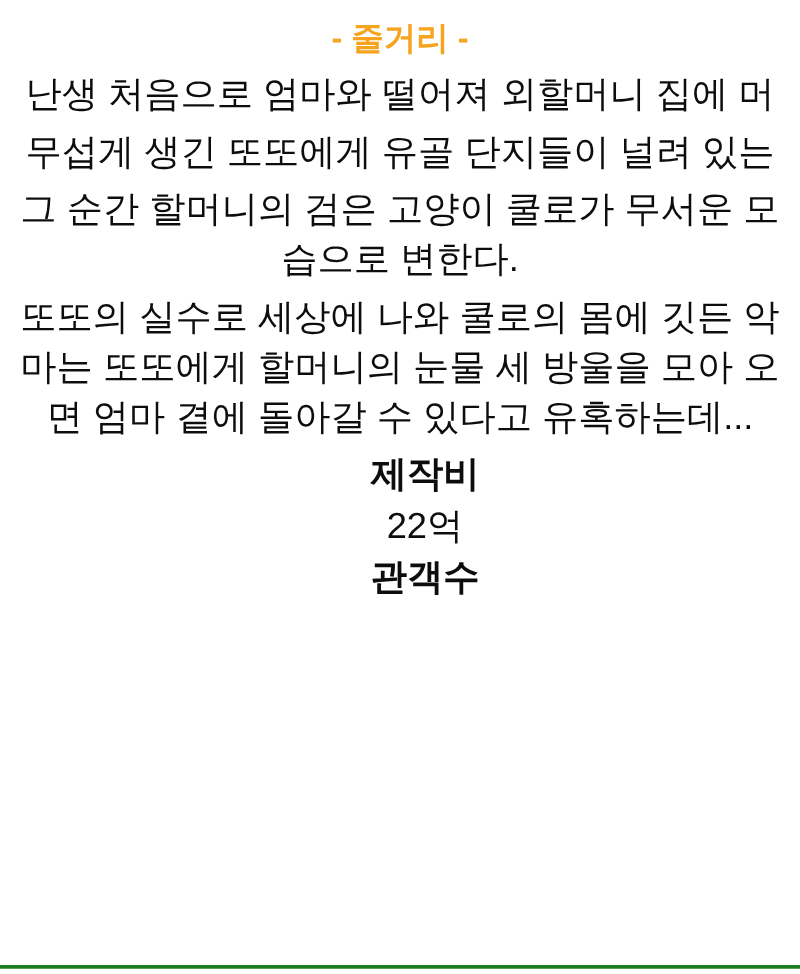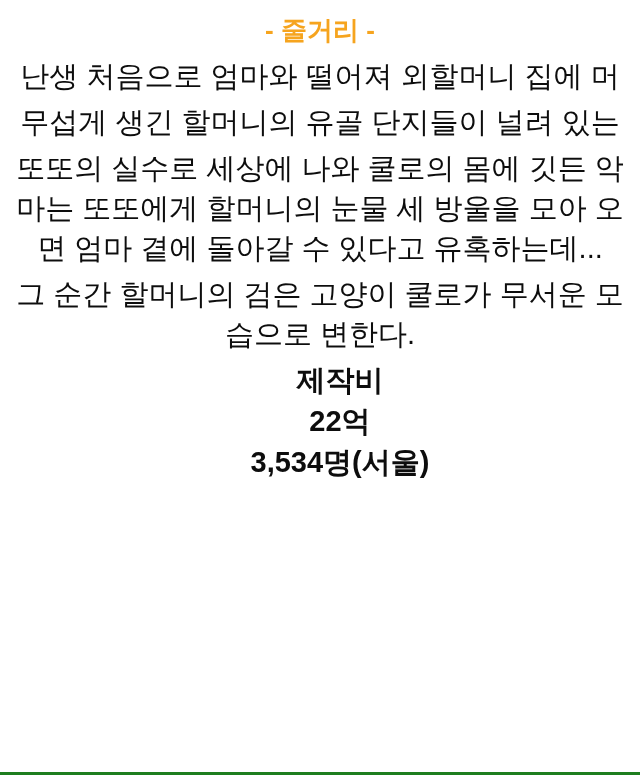--- a/index.html
+++ b/index.html
@@ -43,21 +43,21 @@
   .line {
     display: block;
     white-space: nowrap;
   }
   .stats {
     font-size: 29px;
     line-height: 41px;
     padding-left: 40px;
   }
   .stat-label { font-weight: 700; }
-  .stat-value { font-weight: 700; }
+  .stat-value { font-weight: 400; }
   .bottom-divider {
     position: absolute;
     left: 0;
     bottom: 4px;
     width: 100%;
     height: 3px;
     background: var(--divider-color);
   }
 </style>
 </head>
@@ -67,38 +67,38 @@
 
   <h1 class="section-title">- 줄거리 -</h1>
 
   <div class="synopsis">
 
     <p class="paragraph">
       <span class="line">난생 처음으로 엄마와 떨어져 외할머니 집에 머</span>
     </p>
 
     <p class="paragraph">
-      <span class="line">무섭게 생긴 할머니의 유골 단지들이 널려 있는</span>
+      <span class="line">무섭게 생긴 또또에게 유골 단지들이 널려 있는</span>
     </p>
 
+
+    <p class="paragraph">
+      <span class="line">그 순간 할머니의 검은 고양이 쿨로가 무서운 모</span>
+      <span class="line">습으로 변한다.</span>
+    </p>
 
     <p class="paragraph">
       <span class="line">또또의 실수로 세상에 나와 쿨로의 몸에 깃든 악</span>
       <span class="line">마는 또또에게 할머니의 눈물 세 방울을 모아 오</span>
       <span class="line">면 엄마 곁에 돌아갈 수 있다고 유혹하는데...</span>
     </p>
 
-    <p class="paragraph">
-      <span class="line">그 순간 할머니의 검은 고양이 쿨로가 무서운 모</span>
-      <span class="line">습으로 변한다.</span>
-    </p>
-
   </div>
 
   <div class="stats">
     <div class="stat-label">제작비</div>
     <div class="stat-value">22억</div>
-    <div class="stat-value">3,534명(서울)</div>
+    <div class="stat-label">관객수</div>
   </div>
 
   <div class="bottom-divider"></div>
 
 </div>
 
 </body></html>

